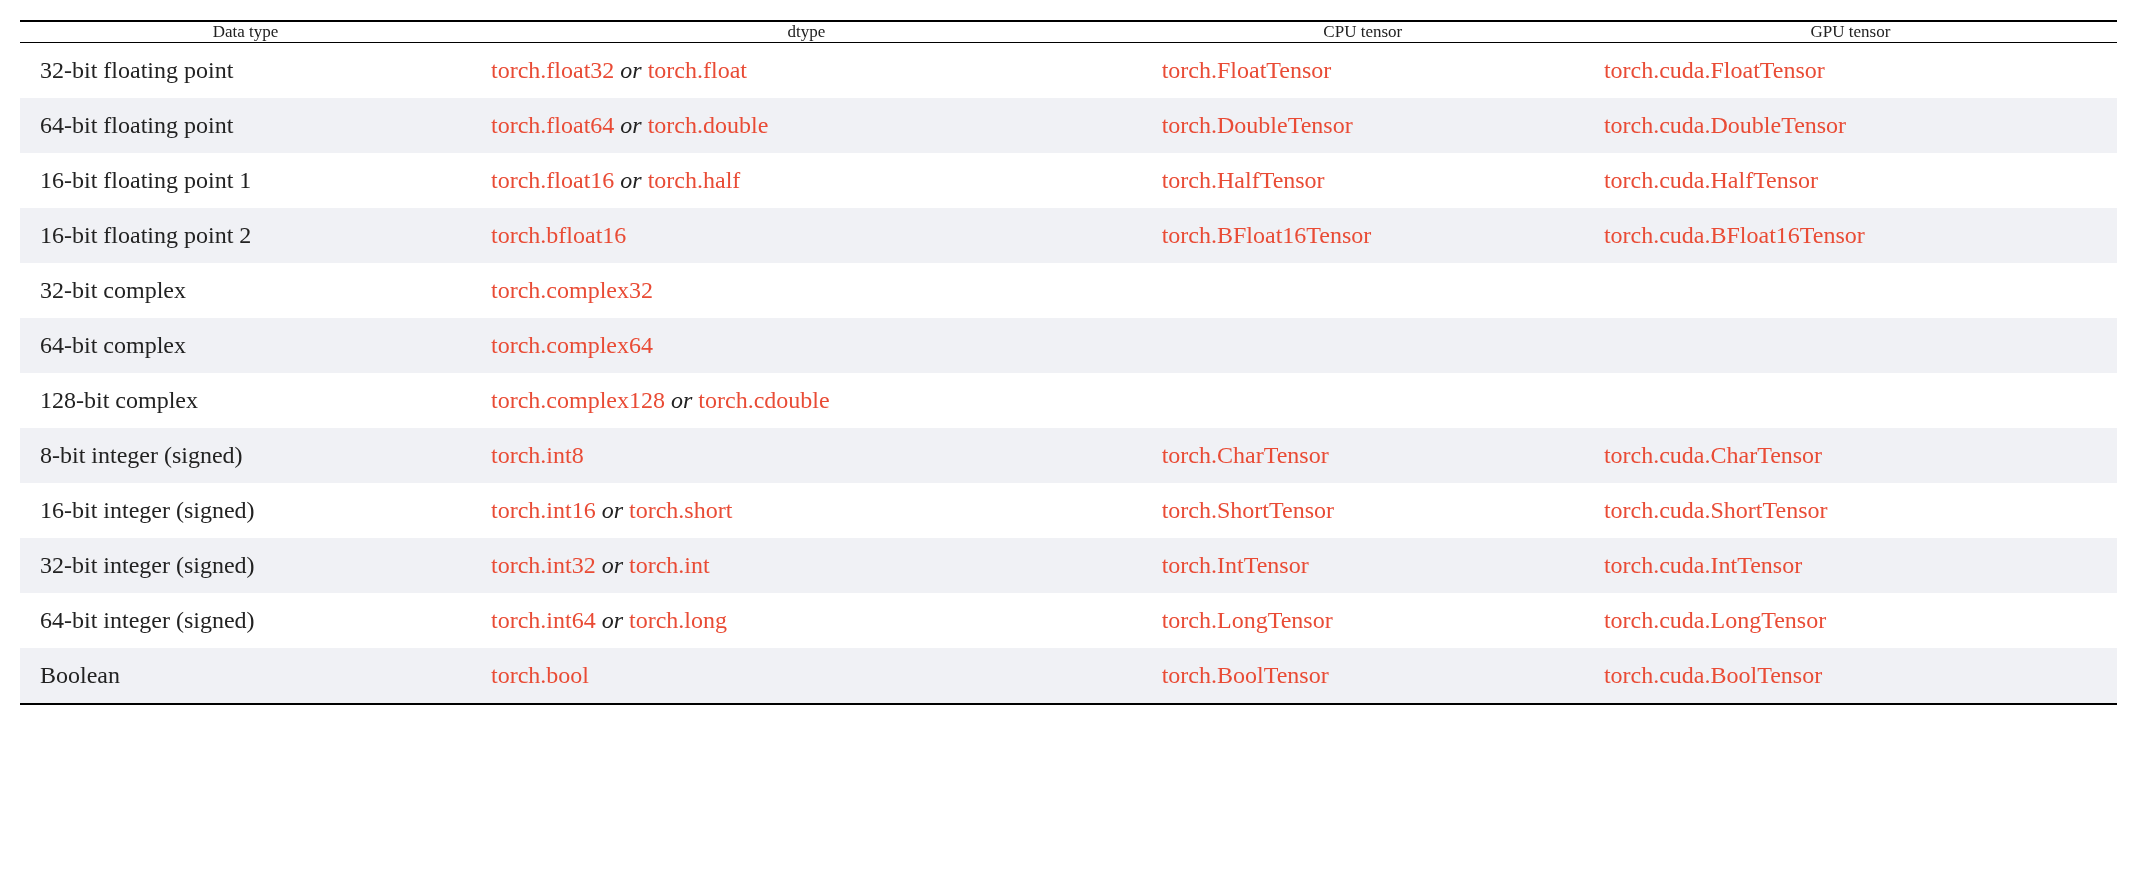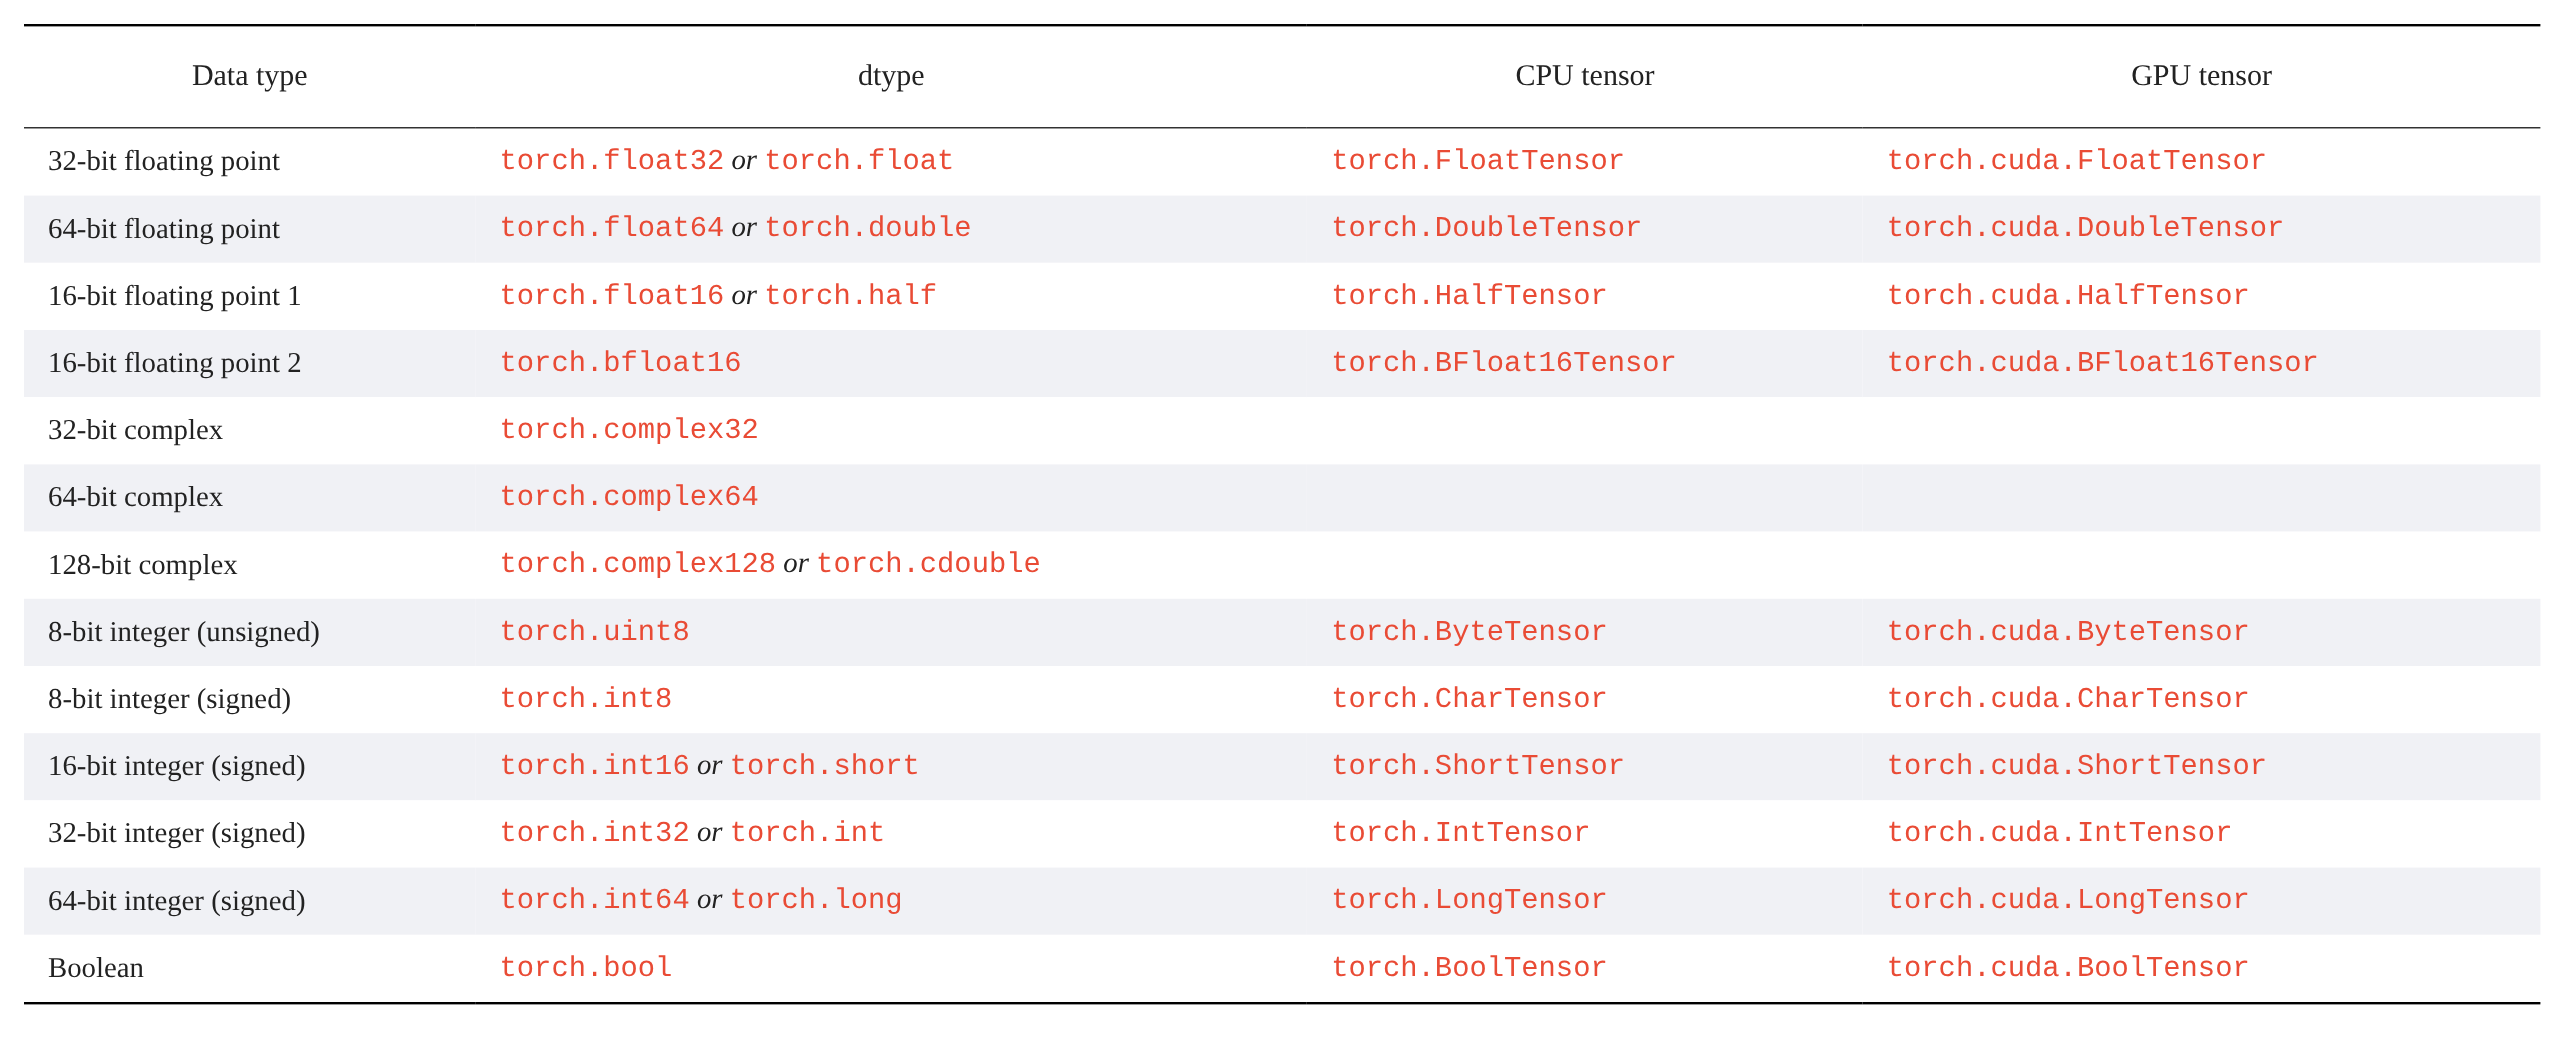--- a/index.html
+++ b/index.html
@@ -20,37 +20,37 @@
     thead tr {
       border-top: 2px solid #000;
       border-bottom: 1.5px solid #000;
     }
     tbody tr:last-child {
       border-bottom: 2px solid #000;
     }
     th {
       font-weight: normal;
       text-align: center;
-      padding: 28px 20px;
+      padding: 0 20px;
       color: #222;
-      font-size: 25px;
+      font-size: 17px;
     }
     td {
       padding: 14px 20px;
       color: #222;
     }
     tbody tr:nth-child(even) {
       background-color: #f0f1f5;
     }
     tbody tr:nth-child(odd) {
       background-color: #ffffff;
     }
     .code {
       color: #e94b35;
-      font-family: Liberation Mono, monospace;
+      font-family: Liberation Serif, serif;
       margin-top: 44px;
     }
     .or-text {
       color: #222;
       font-style: italic;
     }
   </style>
 </head>
 <body>
 
@@ -100,26 +100,20 @@
         <td></td>
         <td></td>
       </tr>
       <tr>
         <td>128-bit complex</td>
         <td><span class="code">torch.complex128</span><span class="or-text"> or </span><span class="code">torch.cdouble</span></td>
         <td></td>
         <td></td>
       </tr>
       <tr>
-        <td>8-bit integer (unsigned)</td>
-        <td><span class="code">torch.uint8</span></td>
-        <td><span class="code">torch.ByteTensor</span></td>
-        <td><span class="code">torch.cuda.ByteTensor</span></td>
-      </tr>
-      <tr>
         <td>8-bit integer (signed)</td>
         <td><span class="code">torch.int8</span></td>
         <td><span class="code">torch.CharTensor</span></td>
         <td><span class="code">torch.cuda.CharTensor</span></td>
       </tr>
       <tr>
         <td>16-bit integer (signed)</td>
         <td><span class="code">torch.int16</span><span class="or-text"> or </span><span class="code">torch.short</span></td>
         <td><span class="code">torch.ShortTensor</span></td>
         <td><span class="code">torch.cuda.ShortTensor</span></td>

